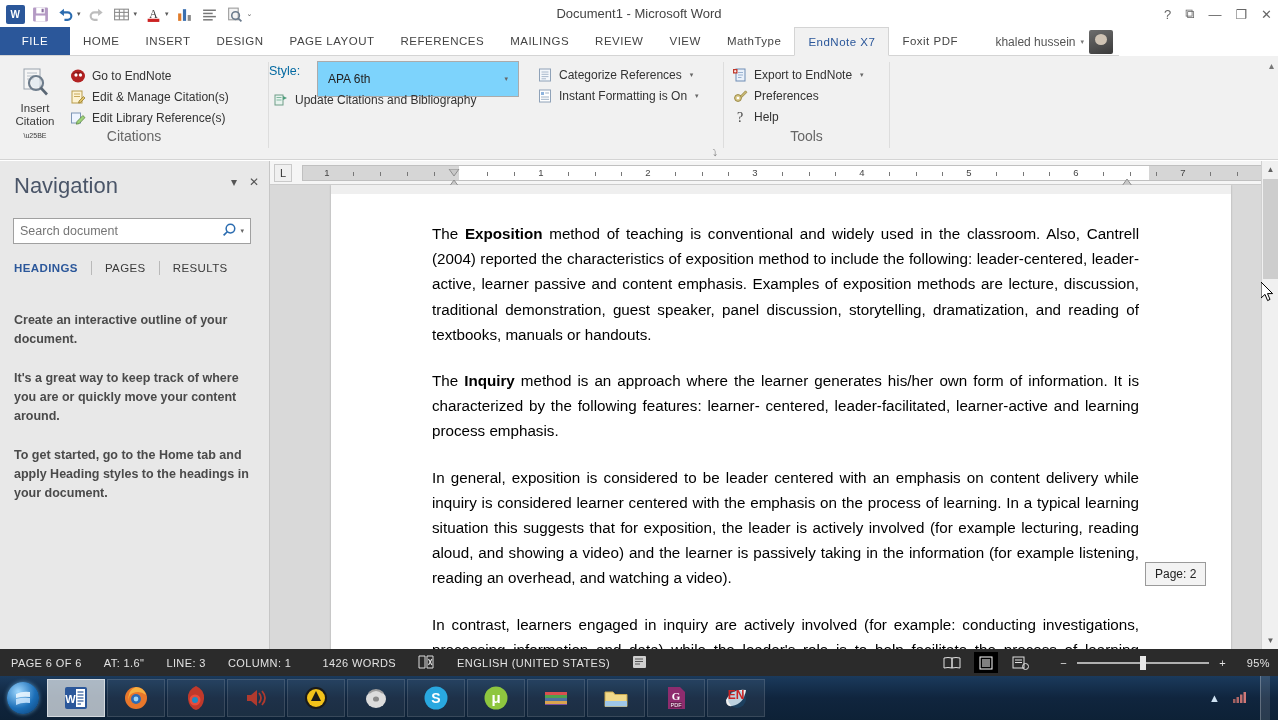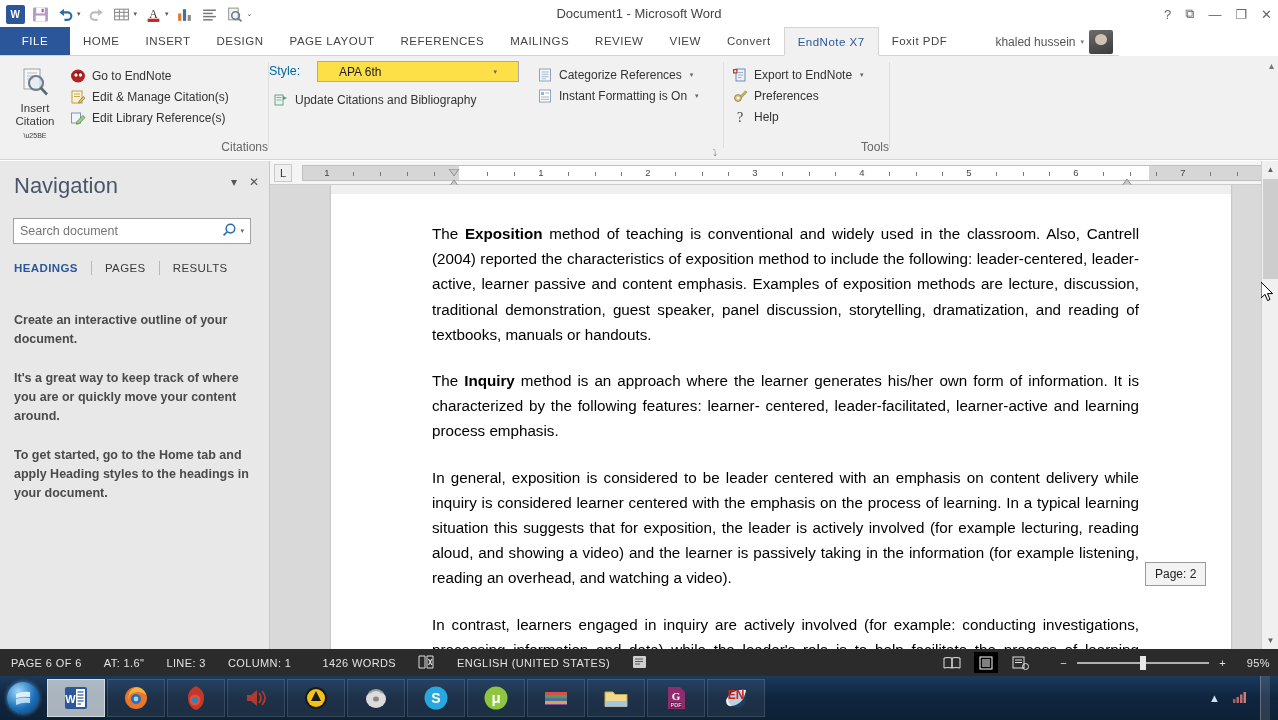--- a/index.html
+++ b/index.html
@@ -67,45 +67,45 @@
   }
 
   
   .ribbon {
     position: absolute; left: 0; top: 56px; width: 1278px; height: 104px;
     background: #f1f1f1; border-bottom: 1px solid #d4d4d4;
   }
   .grp { position: absolute; top: 0; height: 104px; }
   .grp-sep { position: absolute; top: 6px; width: 1px; height: 86px; background: #ddd; }
   .grp-label {
-    position: absolute; bottom: 6px; width: 100%; text-align: right;
-    font-size: 12px; color: #666;
+    position: absolute; bottom: 16px; width: 100%; text-align: center;
+    font-size: 14px; color: #666;
   }
   .bigbtn {
     position: absolute; left: 6px; top: 6px; width: 58px; height: 84px;
     display: flex; flex-direction: column; align-items: center;
     font-size: 11.5px; color: #3a3a3a; text-align: center; line-height: 13px;
   }
   .bigicon {
     width: 32px; height: 32px; margin-top: 4px; margin-bottom: 4px;
     position: relative;
   }
   .mini {
     display: flex; align-items: center; gap: 6px; height: 21px;
     font-size: 12px; color: #333; white-space: nowrap; cursor: default;
   }
   .mini .ic { width: 16px; height: 16px; flex: 0 0 16px; position: relative; }
   .caret { font-size: 7px; color: #666; margin-left: 2px; }
   .dlg {
     position: absolute; font-size: 9px; color: #777; right: 6px; bottom: 2px;
   }
   .stylebox {
-    position: absolute; height: 21px; border: 1px solid #ababab; background: #fde047;
+    position: absolute; height: 36px; border: 1px solid #ababab; background: #7dd3fc;
     font-size: 12px; color: #222; display: flex; align-items: center;
-    padding: 0 21px; justify-content: space-between;
+    padding: 0 10px; justify-content: space-between;
   }
 
   
   .workspace {
     position: absolute; left: 0; top: 161px; width: 1278px; height: 488px;
     background: #d9d9d9;
   }
   
   .navpane {
     position: absolute; left: 0; top: 0; width: 270px; height: 488px;
@@ -335,21 +335,21 @@
   <div class="tabbar">
     <div class="filetab">FILE</div>
     <div class="tab">HOME</div>
     <div class="tab">INSERT</div>
     <div class="tab">DESIGN</div>
     <div class="tab">PAGE LAYOUT</div>
     <div class="tab">REFERENCES</div>
     <div class="tab">MAILINGS</div>
     <div class="tab">REVIEW</div>
     <div class="tab">VIEW</div>
-    <div class="tab">Convert</div>
+    <div class="tab">MathType</div>
     <div class="tab active">EndNote X7</div>
     <div class="tab">Foxit PDF</div>
     <div class="user">
       <span>khaled hussein</span>
       <span style="font-size:7px;color:#777">▾</span>
       <div class="avatar"></div>
     </div>
   </div>
 
   <div class="ribbon">

